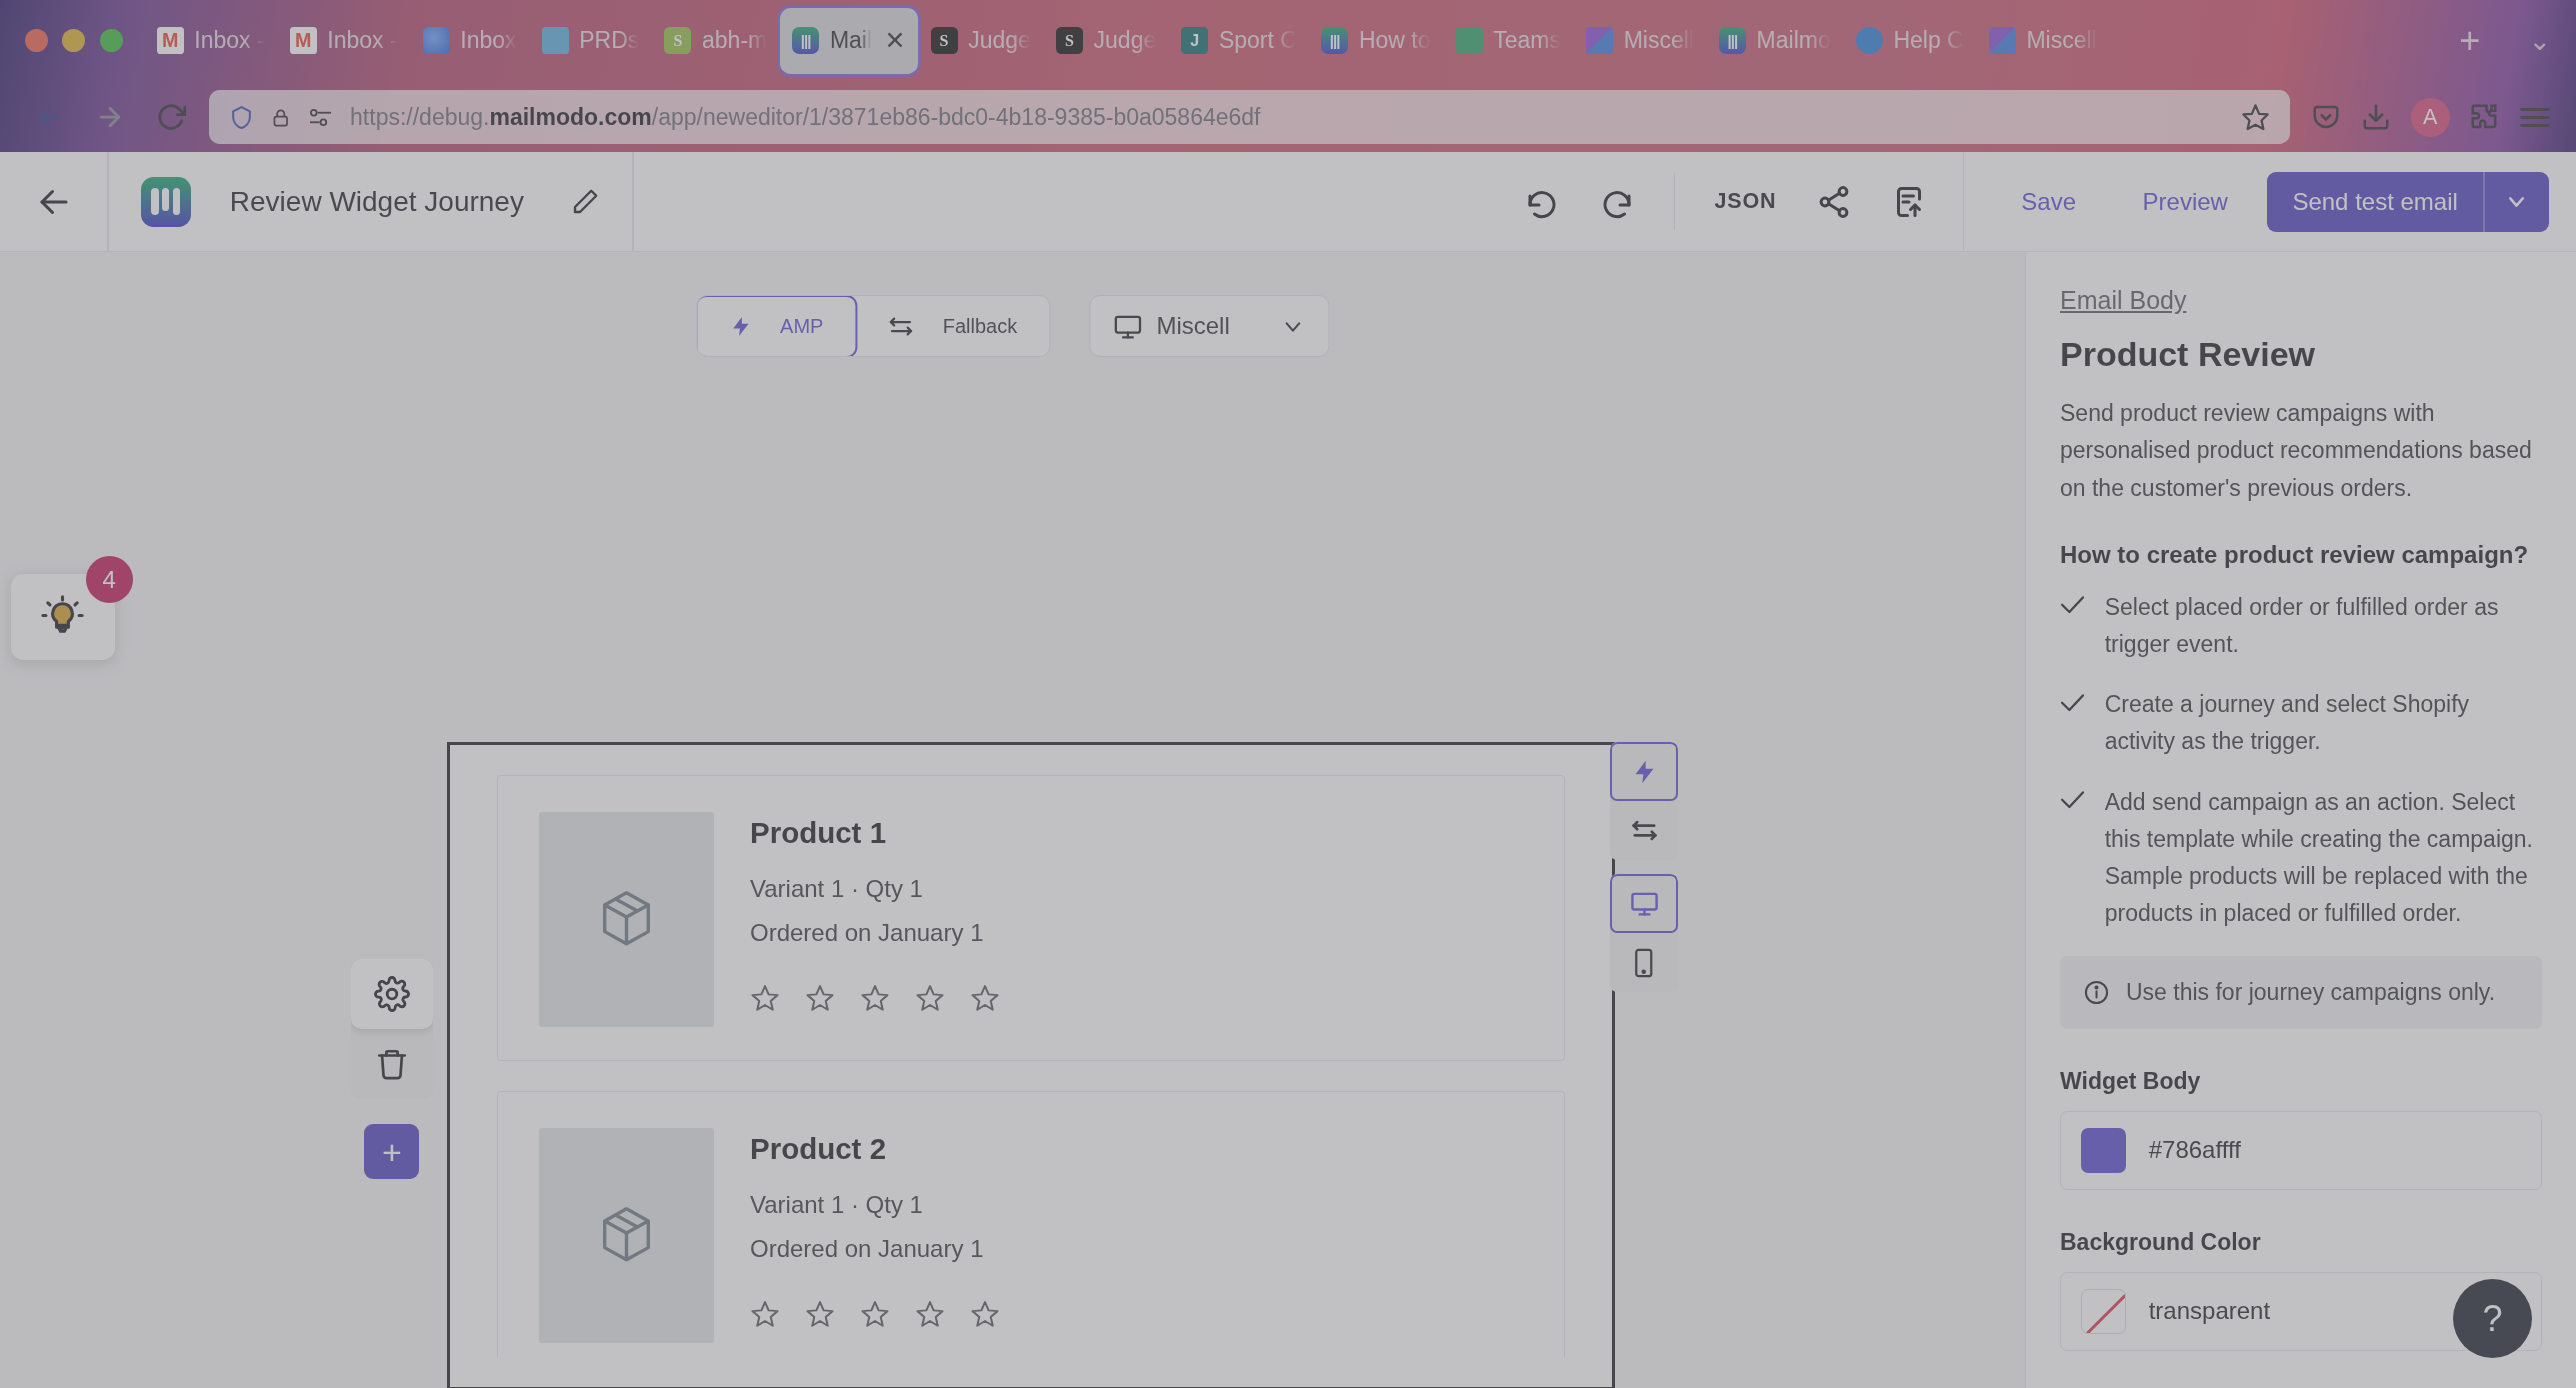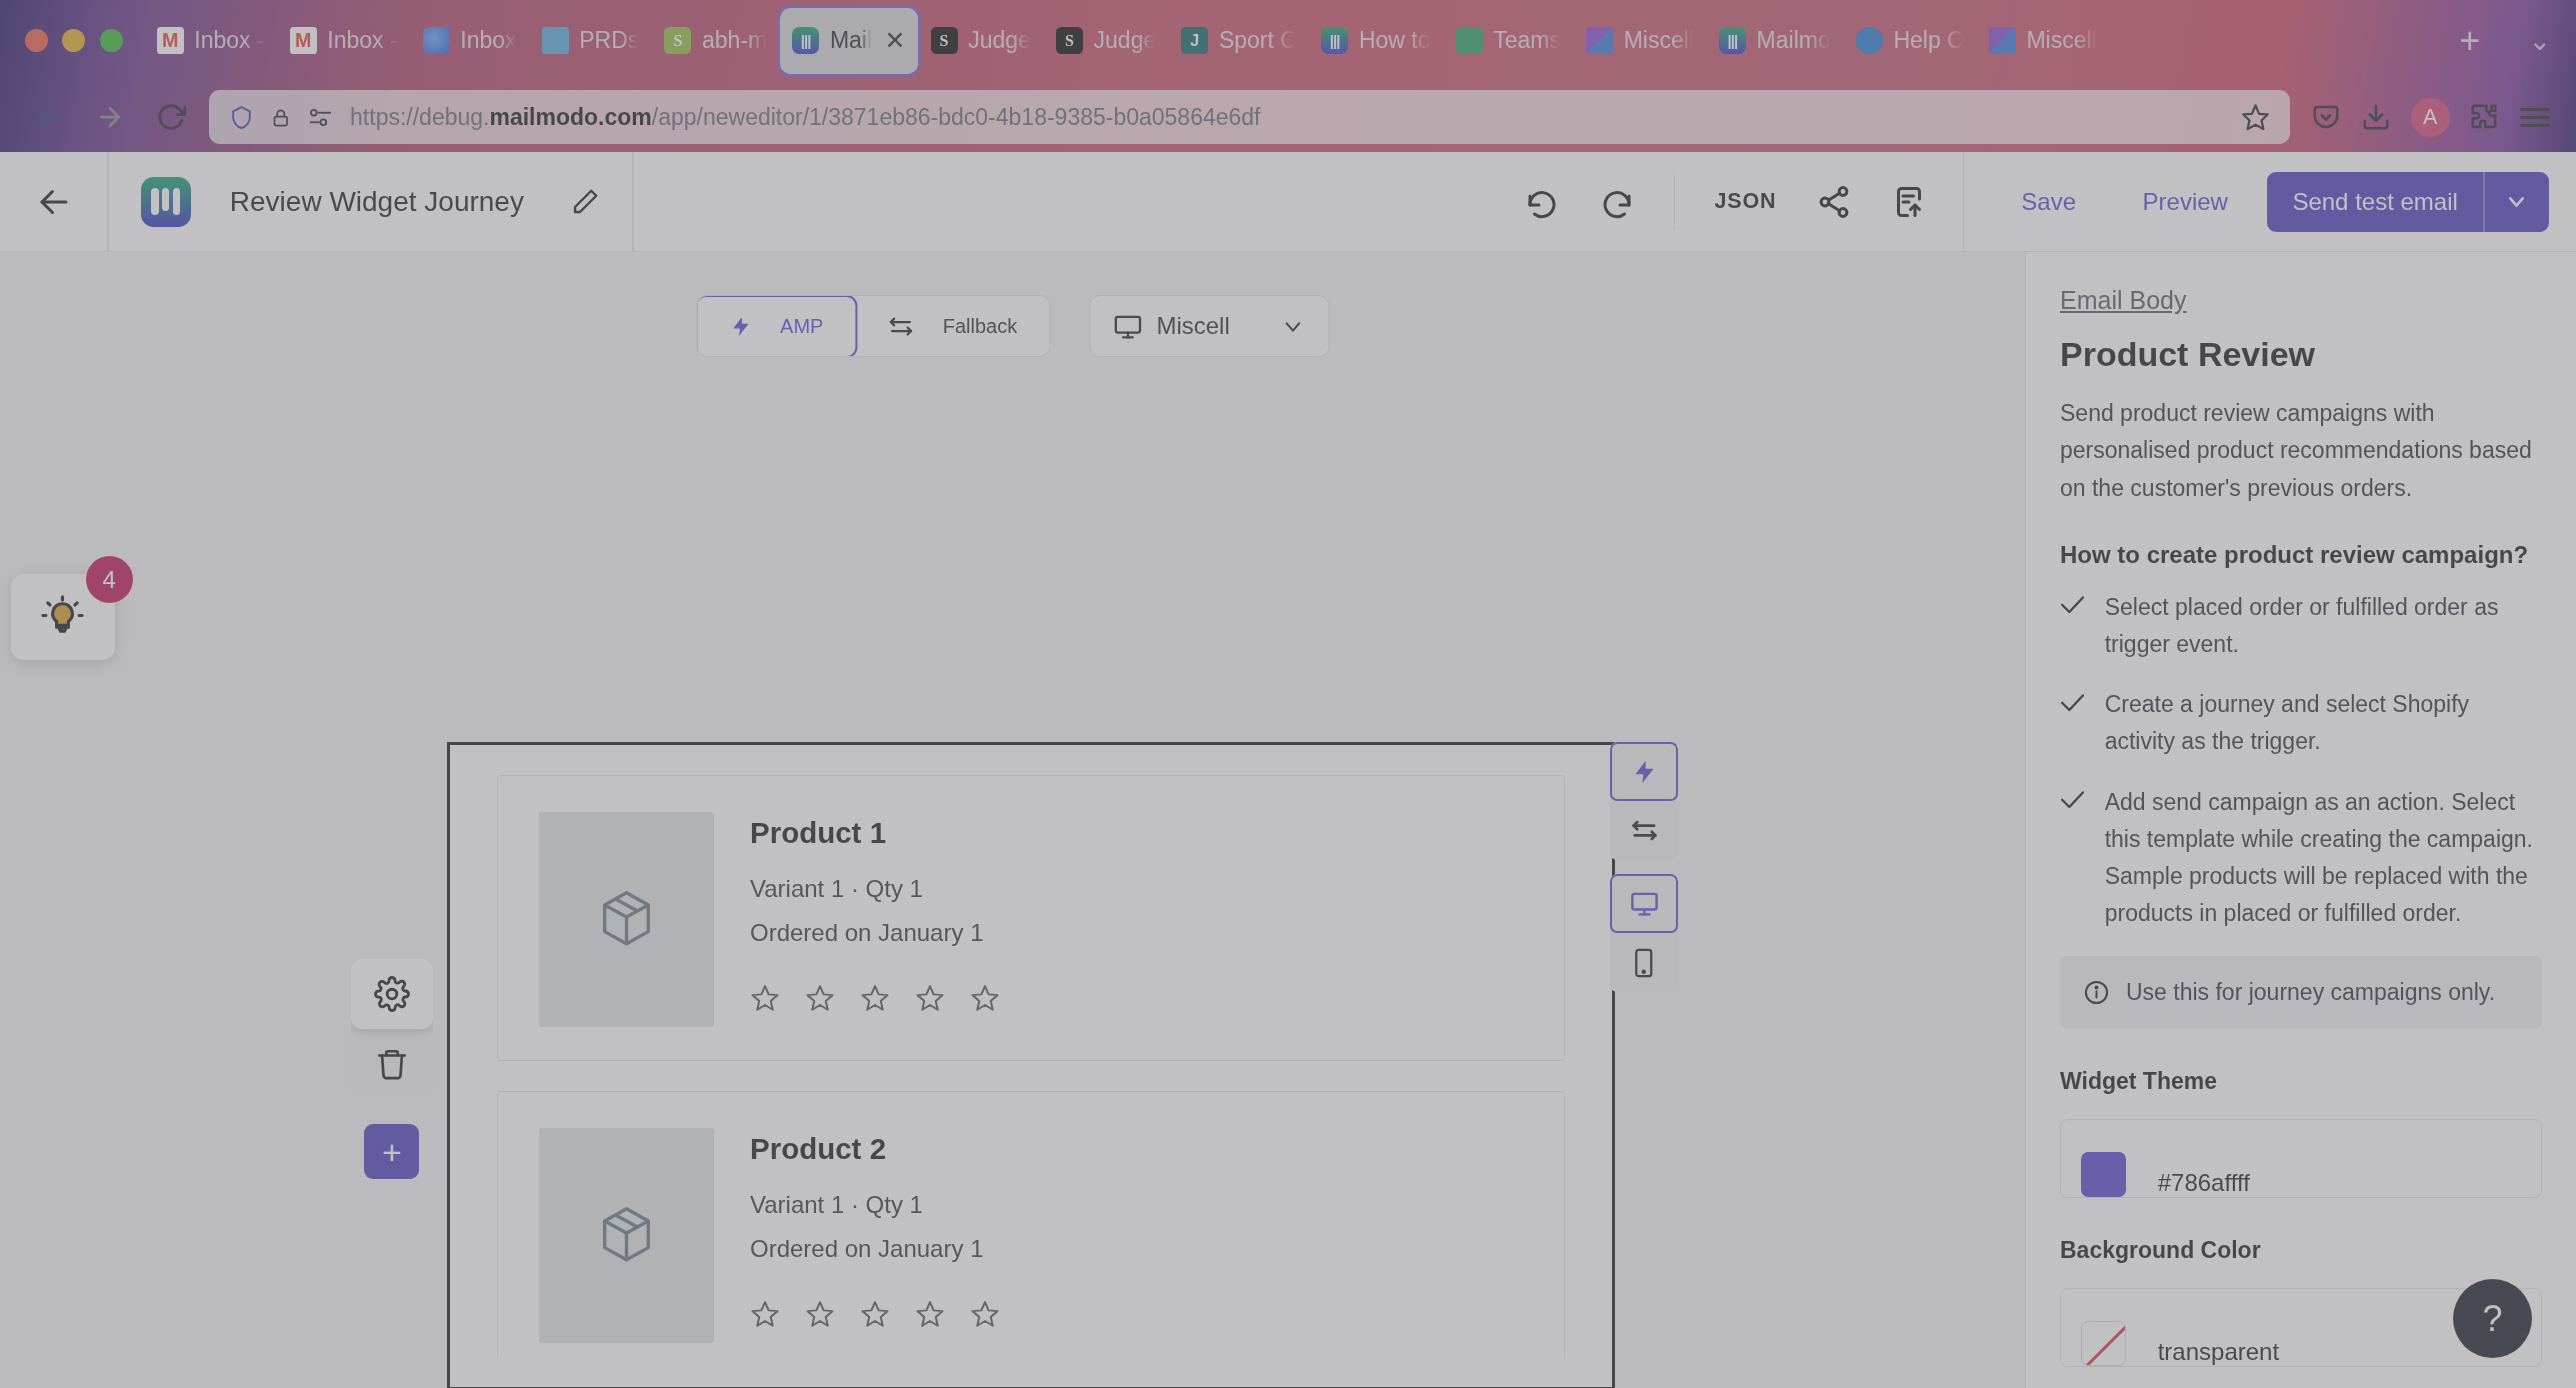--- a/index.html
+++ b/index.html
@@ -168,22 +168,22 @@
   .rp-desc { font-size: 23px; line-height: 1.62; color: #34343e; margin-top: 21.5px; }
   .rp-sub { font-size: 24px; font-weight: 700; color: #1c1c22; margin-top: 34px; }
   .rp-list { margin-top: 19.7px; }
   .rp-item { display: flex; gap: 19.7px; margin-bottom: 23px; }
   .rp-check { flex: 0 0 25px; padding-top: 5.4px; }
   .rp-item-text { font-size: 23px; line-height: 1.62; color: #34343e; }
   .rp-note { margin-top: 16px; background: #f1f1f4; border-radius: 7.2px; padding: 23px 23px;
              display: flex; align-items: center; gap: 16px; }
   .rp-note-text { font-size: 23px; color: #34343e; }
   .rp-field-label { font-size: 23px; font-weight: 700; color: #1c1c22; margin-top: 39px; }
-  .rp-input { margin-top: 24px; border: 1.8px solid #e4e4ea; border-radius: 7.2px; height: 79px;
-              display: flex; align-items: flex-end; gap: 32px; padding: 0 19.7px; }
+  .rp-input { margin-top: 16px; border: 1.8px solid #e4e4ea; border-radius: 7.2px; height: 79px;
+              display: flex; align-items: center; gap: 23px; padding: 0 19.7px; }
   .swatch { width: 45px; height: 45px; border-radius: 7.2px; flex: 0 0 45px; }
   .swatch-transparent { border: 1.8px solid #d8d8de; background: #fff; position: relative; overflow: hidden; }
   .swatch-transparent::after { content: ""; position: absolute; left: -7.2px; top: 50%; width: 66px; height: 2.7px;
                                background: #e0364f; transform: rotate(-45deg); }
   .rp-input-val { font-size: 24px; color: #22222a; }
 
   
   .help-fab { position: absolute; top: 1279px; left: 2453px; width: 79px; height: 79px;
               border-radius: 50%; background: #1e2430; color: #fff; font-size: 36px;
               display: flex; align-items: center; justify-content: center; z-index: 80; }
@@ -671,21 +671,21 @@
       <span>
         <svg width="27" height="27" viewBox="0 0 24 24" fill="none" stroke="#22222a" stroke-width="1.8" stroke-linecap="round">
             <circle cx="12" cy="12" r="9.4"></circle>
             <line x1="12" y1="11" x2="12" y2="16.5"></line>
             <circle cx="12" cy="7.6" r="0.9" fill="#22222a"></circle>
           </svg>
       </span>
       <span class="rp-note-text">Use this for journey campaigns only.</span>
     </div>
 
-    <div class="rp-field-label">Widget Theme</div>
+    <div class="rp-field-label">Widget Body</div>
     <div class="rp-input">
       <span class="swatch" id="theme-swatch" style="background: rgb(90, 74, 209);"></span>
       <span class="rp-input-val">#786affff</span>
     </div>
 
     <div class="rp-field-label">Background Color</div>
     <div class="rp-input">
       <span class="swatch swatch-transparent"></span>
       <span class="rp-input-val">transparent</span>
     </div>

